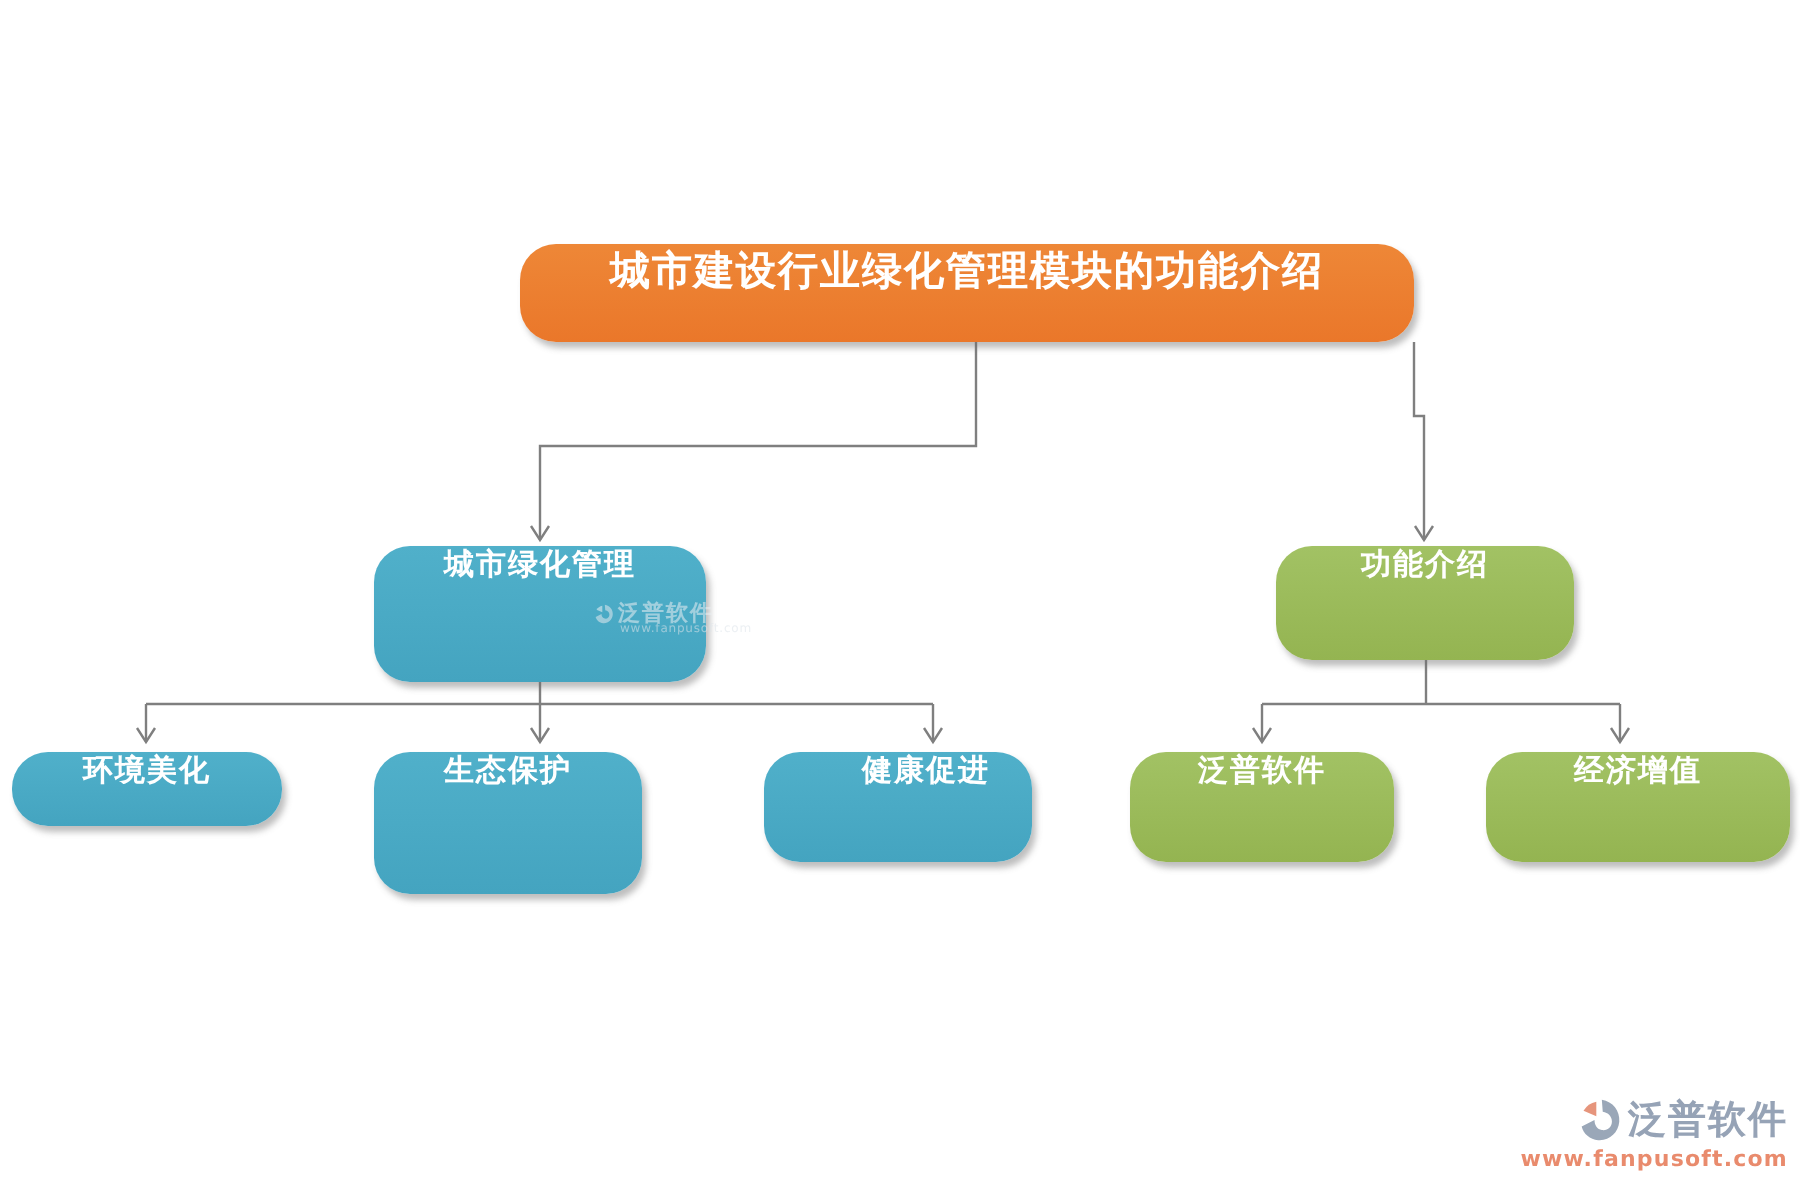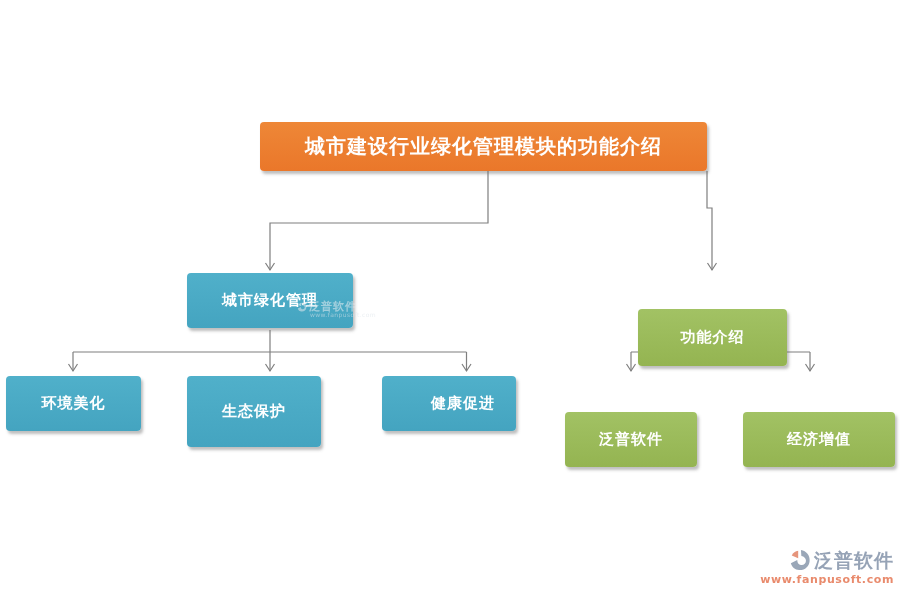--- a/index.html
+++ b/index.html
@@ -21,46 +21,45 @@
     pointer-events: none;
   }
   .connectors path {
     stroke: #7f7f7f;
     stroke-width: 1.2;
     fill: none;
   }
 
   .node {
     position: absolute;
-    border-radius: 4px;
+    border-radius: 18px;
     color: #ffffff;
     font-weight: bold;
     display: flex;
-    align-items: center;
     justify-content: center;
     text-align: center;
     box-shadow: 2px 3px 3px rgba(110,110,110,0.45);
     letter-spacing: 1px;
   }
   .node-root {
     left: 260px; top: 122px;
     width: 447px; height: 49px;
     font-size: 20px;
     background: linear-gradient(180deg, #ee8737 0%, #ea772a 100%);
   }
   .node-mid { font-size: 15px; }
   .node-leaf { font-size: 15px; }
 
   .blue  { background: linear-gradient(180deg, #50b0ca 0%, #44a4c0 100%); }
-  .green { background: linear-gradient(180deg, #a2c264 0%, #94b451 100%); margin-top: 36px; }
-
-  .node-city  { left: 187px; top: 273px; width: 166px; height: 55px; }
+  .green { background: linear-gradient(180deg, #a2c264 0%, #94b451 100%); }
+
+  .node-city  { left: 187px; top: 273px; width: 166px; height: 68px; }
   .node-intro { left: 638px; top: 273px; width: 149px; height: 57px; }
 
-  .node-env     { left:   6px; top: 376px; width: 135px; height: 55px; }
+  .node-env     { left:   6px; top: 376px; width: 135px; height: 37px; }
   .node-eco     { left: 187px; top: 376px; width: 134px; height: 71px; }
   .node-health  { left: 382px; top: 376px; width: 134px; height: 55px; padding-left: 28px; }
   .node-culture { left: 565px; top: 376px; width: 132px; height: 55px; }
   .node-econ    { left: 743px; top: 376px; width: 152px; height: 55px; }
 
   
   .watermark {
     position: absolute;
     left: 297px; top: 301px;
     width: 72px;

